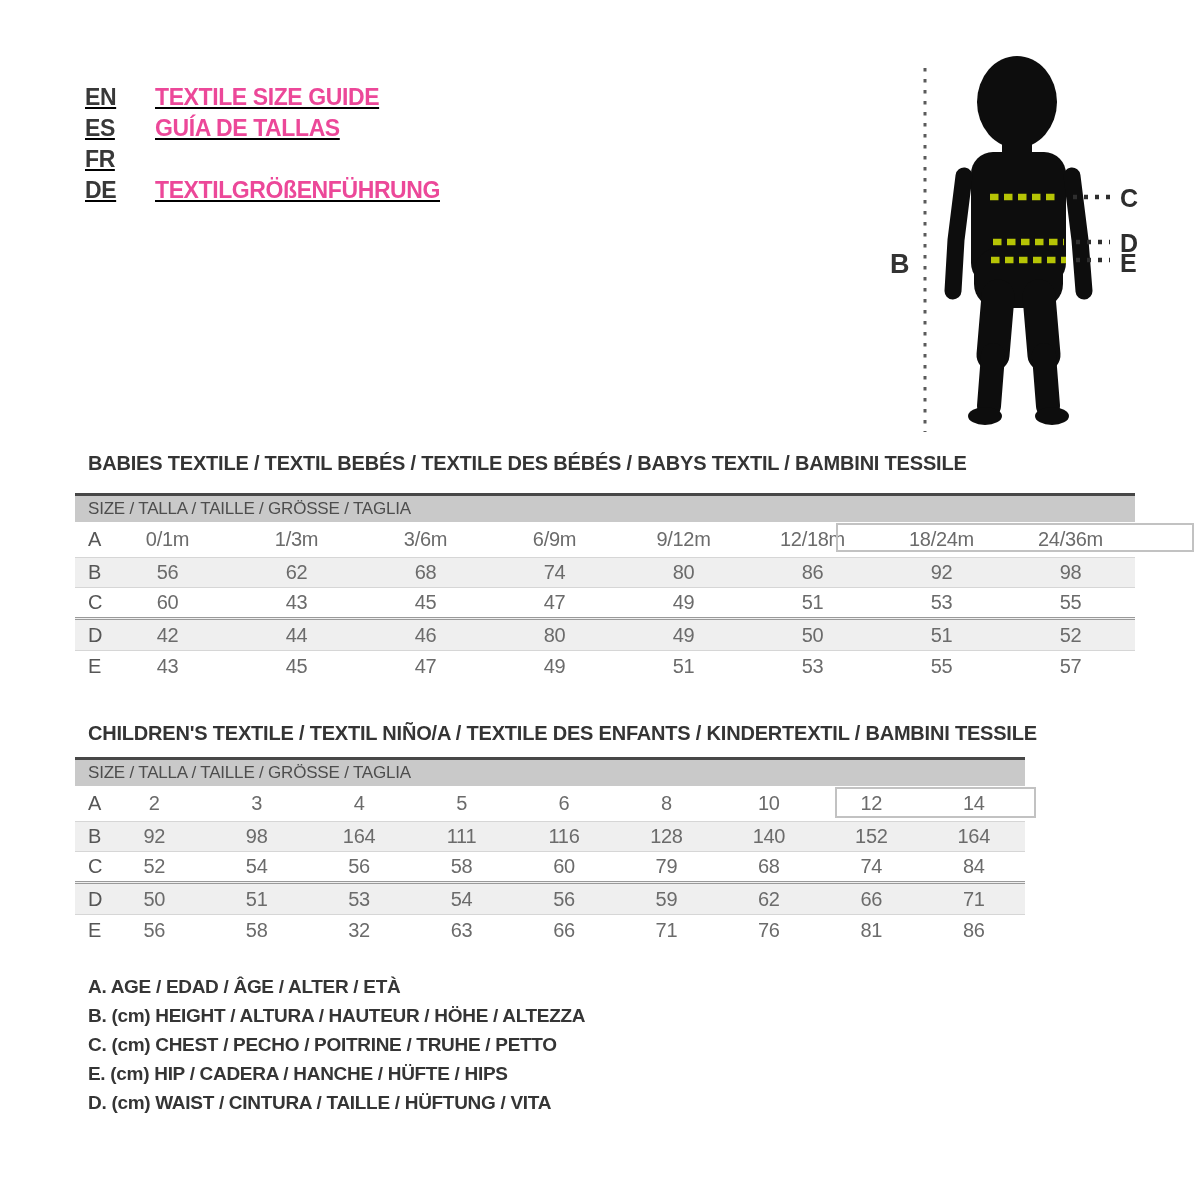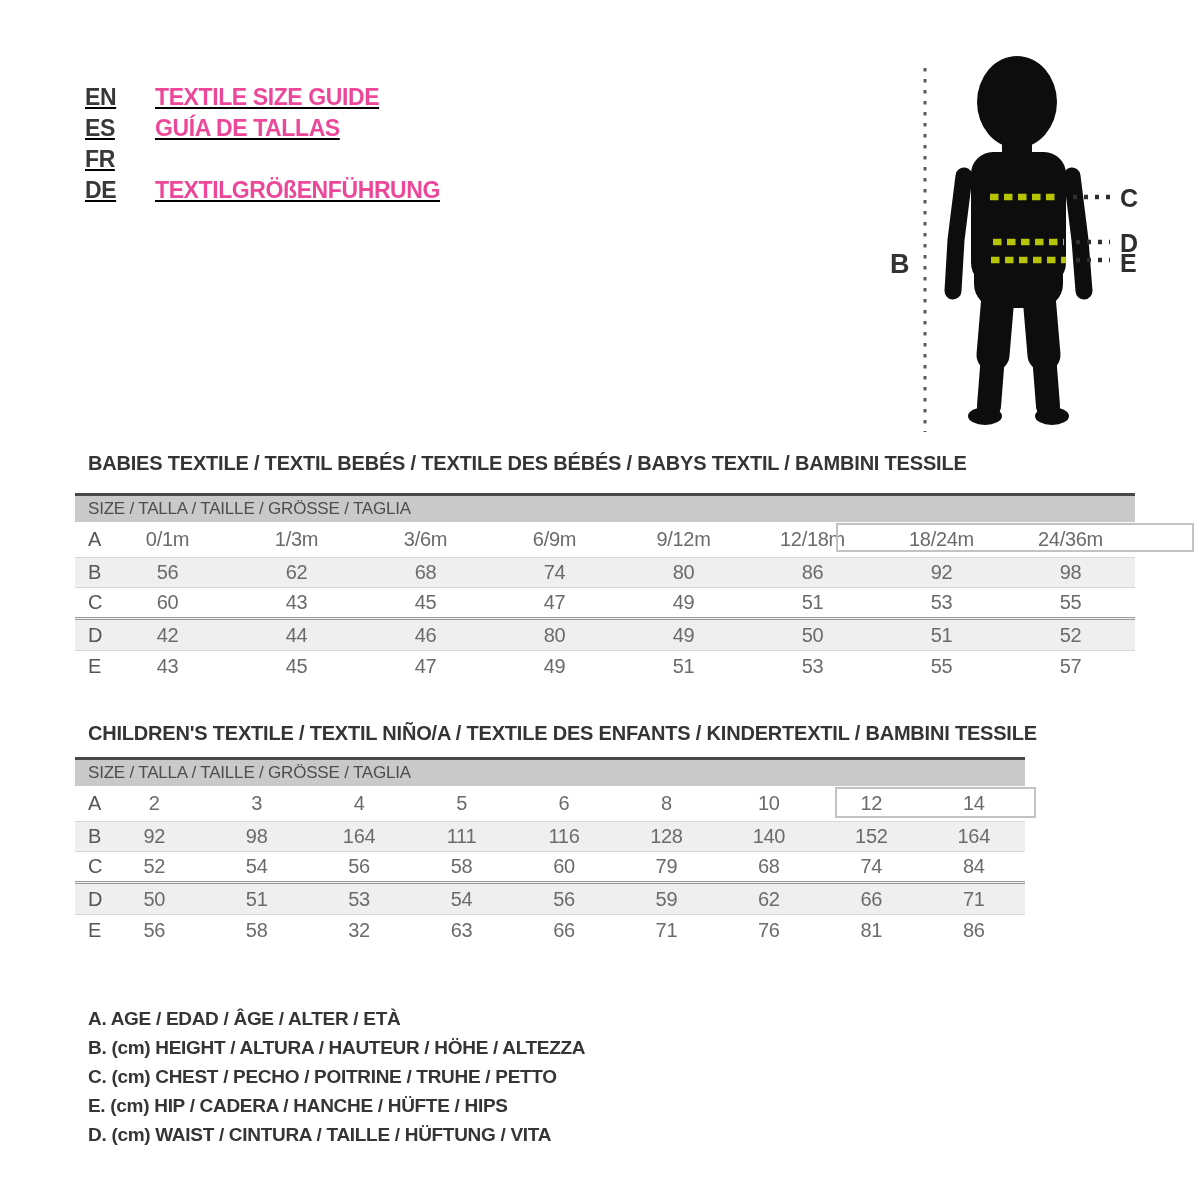--- a/index.html
+++ b/index.html
@@ -44,21 +44,21 @@
   .trow.alt{background:var(--altrow,#efefef);}
   .tl{font-size:20px;color:#565656;padding-left:13px;letter-spacing:-0.3px;}
   .tv{font-size:20px;color:#6b6b6b;text-align:center;letter-spacing:-0.3px;}
 
   
   .hl-box{border:2px solid var(--hl,#c2c2c2);background:transparent;pointer-events:none;box-sizing:border-box;}
   #babies-hl{left:836px;top:523px;width:358px;height:29px;}
   #children-hl{left:835px;top:787px;width:201px;height:31px;}
 
   
-  #legend-block{left:88px;top:972px;margin-top:32px;}
+  #legend-block{left:88px;top:972px;}
   .legend-line{
     height:29px;display:flex;align-items:center;
     font-size:19px;font-weight:bold;color:#353535;letter-spacing:-0.3px;white-space:nowrap;
   }
 
   
   #figure-block{left:860px;top:40px;width:340px;height:420px;}
   svg text{font-family:"Liberation Sans","DejaVu Sans",sans-serif;}
 </style>
 </head>

